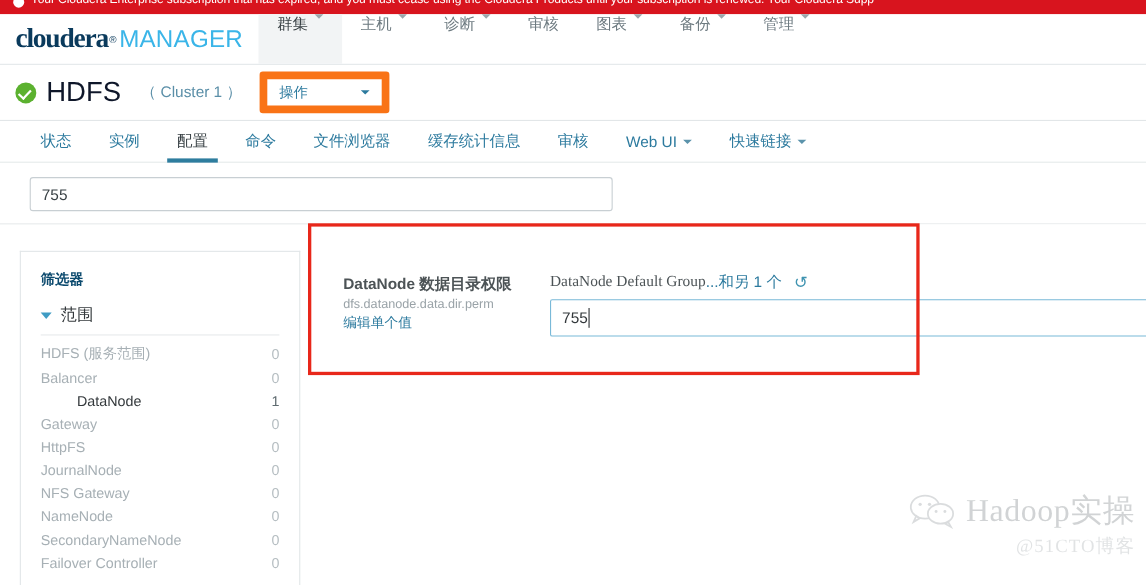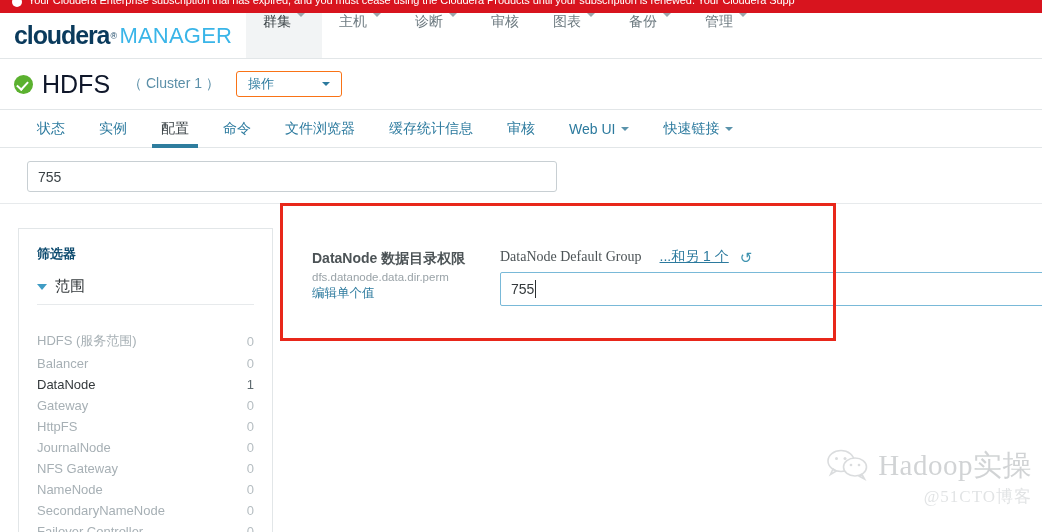--- a/index.html
+++ b/index.html
@@ -62,21 +62,21 @@
     display: flex;
     align-items: center;
     padding: 0 14px 0 14px;
     font-size: 25px;
     letter-spacing: -0.6px;
     user-select: none;
   }
   .brand .cloudera {
     font-weight: bold;
     color: #0a3a5c;
-    font-family: Liberation Sans, sans-serif;
+    font-family: Liberation Serif, serif;
     font-size: 25px;
     letter-spacing: -1.1px;
   }
   .brand .tm {
     color: #0a3a5c;
     font-size: 9px;
     vertical-align: super;
     margin-left: 1px;
     margin-right: 3px;
   }
@@ -147,21 +147,21 @@
   }
   .cluster-link {
     font-size: 14px;
     color: #5b8fa8;
     cursor: pointer;
     margin-right: 16px;
   }
   .btn-actions {
     font-size: 13px;
     color: #2c7a9e;
-    border: 1px solid #f97316;
+    border: 7px solid #f97316;
     border-radius: 3px;
     background: #ffffff;
     padding: 5px 11px 6px 11px;
     cursor: pointer;
     display: inline-flex;
     align-items: center;
     line-height: 1;
     gap: 41px;
   }
   .btn-actions .caret {
@@ -254,40 +254,40 @@
     font-weight: bold;
     margin-bottom: 14px;
   }
   .section-head {
     display: flex;
     align-items: center;
     font-size: 15px;
     color: #33383b;
     padding-bottom: 8px;
     border-bottom: 1px solid #e7eaec;
-    margin-bottom: 24px;
+    margin-bottom: 4px;
     cursor: pointer;
   }
   .section-head .chev {
     width: 0; height: 0;
     border-left: 5px solid transparent;
     border-right: 5px solid transparent;
     border-top: 6px solid #3f9cc4;
     margin-right: 8px;
   }
   .filter-item {
     display: flex;
     justify-content: space-between;
     align-items: center;
     font-size: 13px;
     color: #a7b0b5;
     padding: 3px 0;
     cursor: pointer;
   }
-  .filter-item.selected { color: #33383b; }
+  .filter-item.selected { color: #33383b; margin-left: 33px; }
   .filter-item.selected .fcount { color: #5f6b70; }
   .fcount { color: #b6bec2; font-size: 13px; }
 
   
   .config-area {
     position: absolute;
     left: 281px; top: 204px;
     width: 761px;
     height: 328px;
     background: #ffffff;
@@ -341,23 +341,22 @@
     display: flex;
     align-items: center;
     font-size: 14px;
     color: #4c5356;
     margin-bottom: 6px;
     height: 18px;
   }
   .group-name { color: #4c5356; font-family: Liberation Serif, serif; }
   .group-more {
     color: #2c7a9e;
-    margin-left: 18px;
-    cursor: pointer;
-    text-decoration: underline;
+    margin-left: 0;
+    cursor: pointer;
   }
   .reset-icon {
     margin-left: 11px;
     color: #3f93b0;
     font-size: 15px;
     cursor: pointer;
     line-height: 1;
     display: inline-block;
   }
   .value-input {

